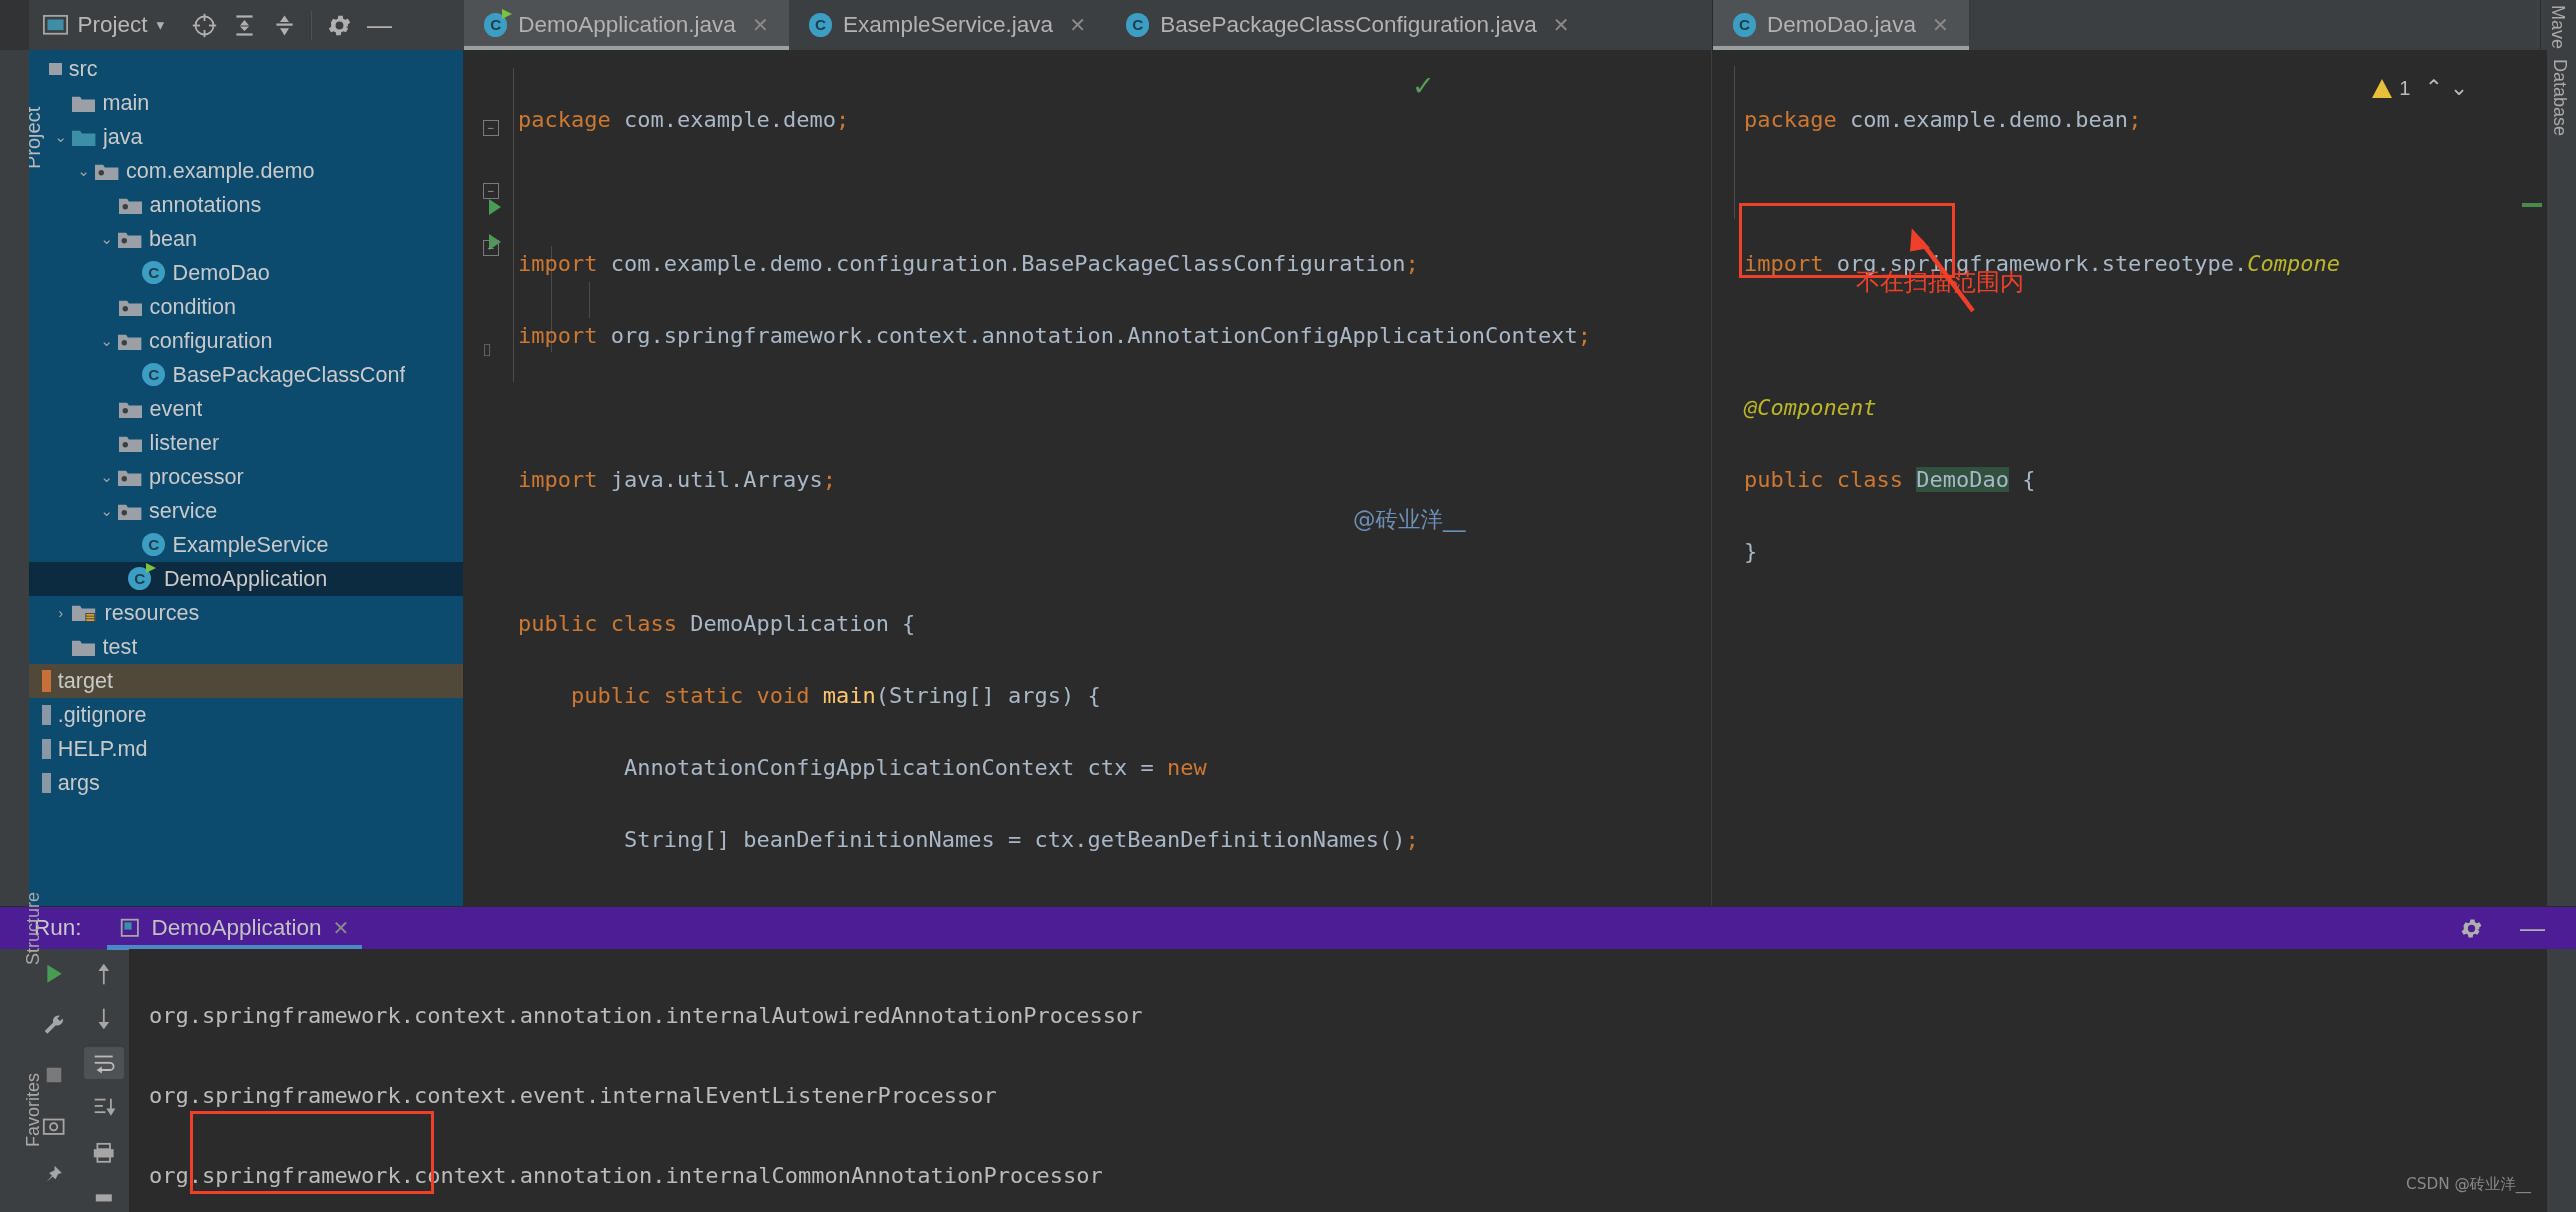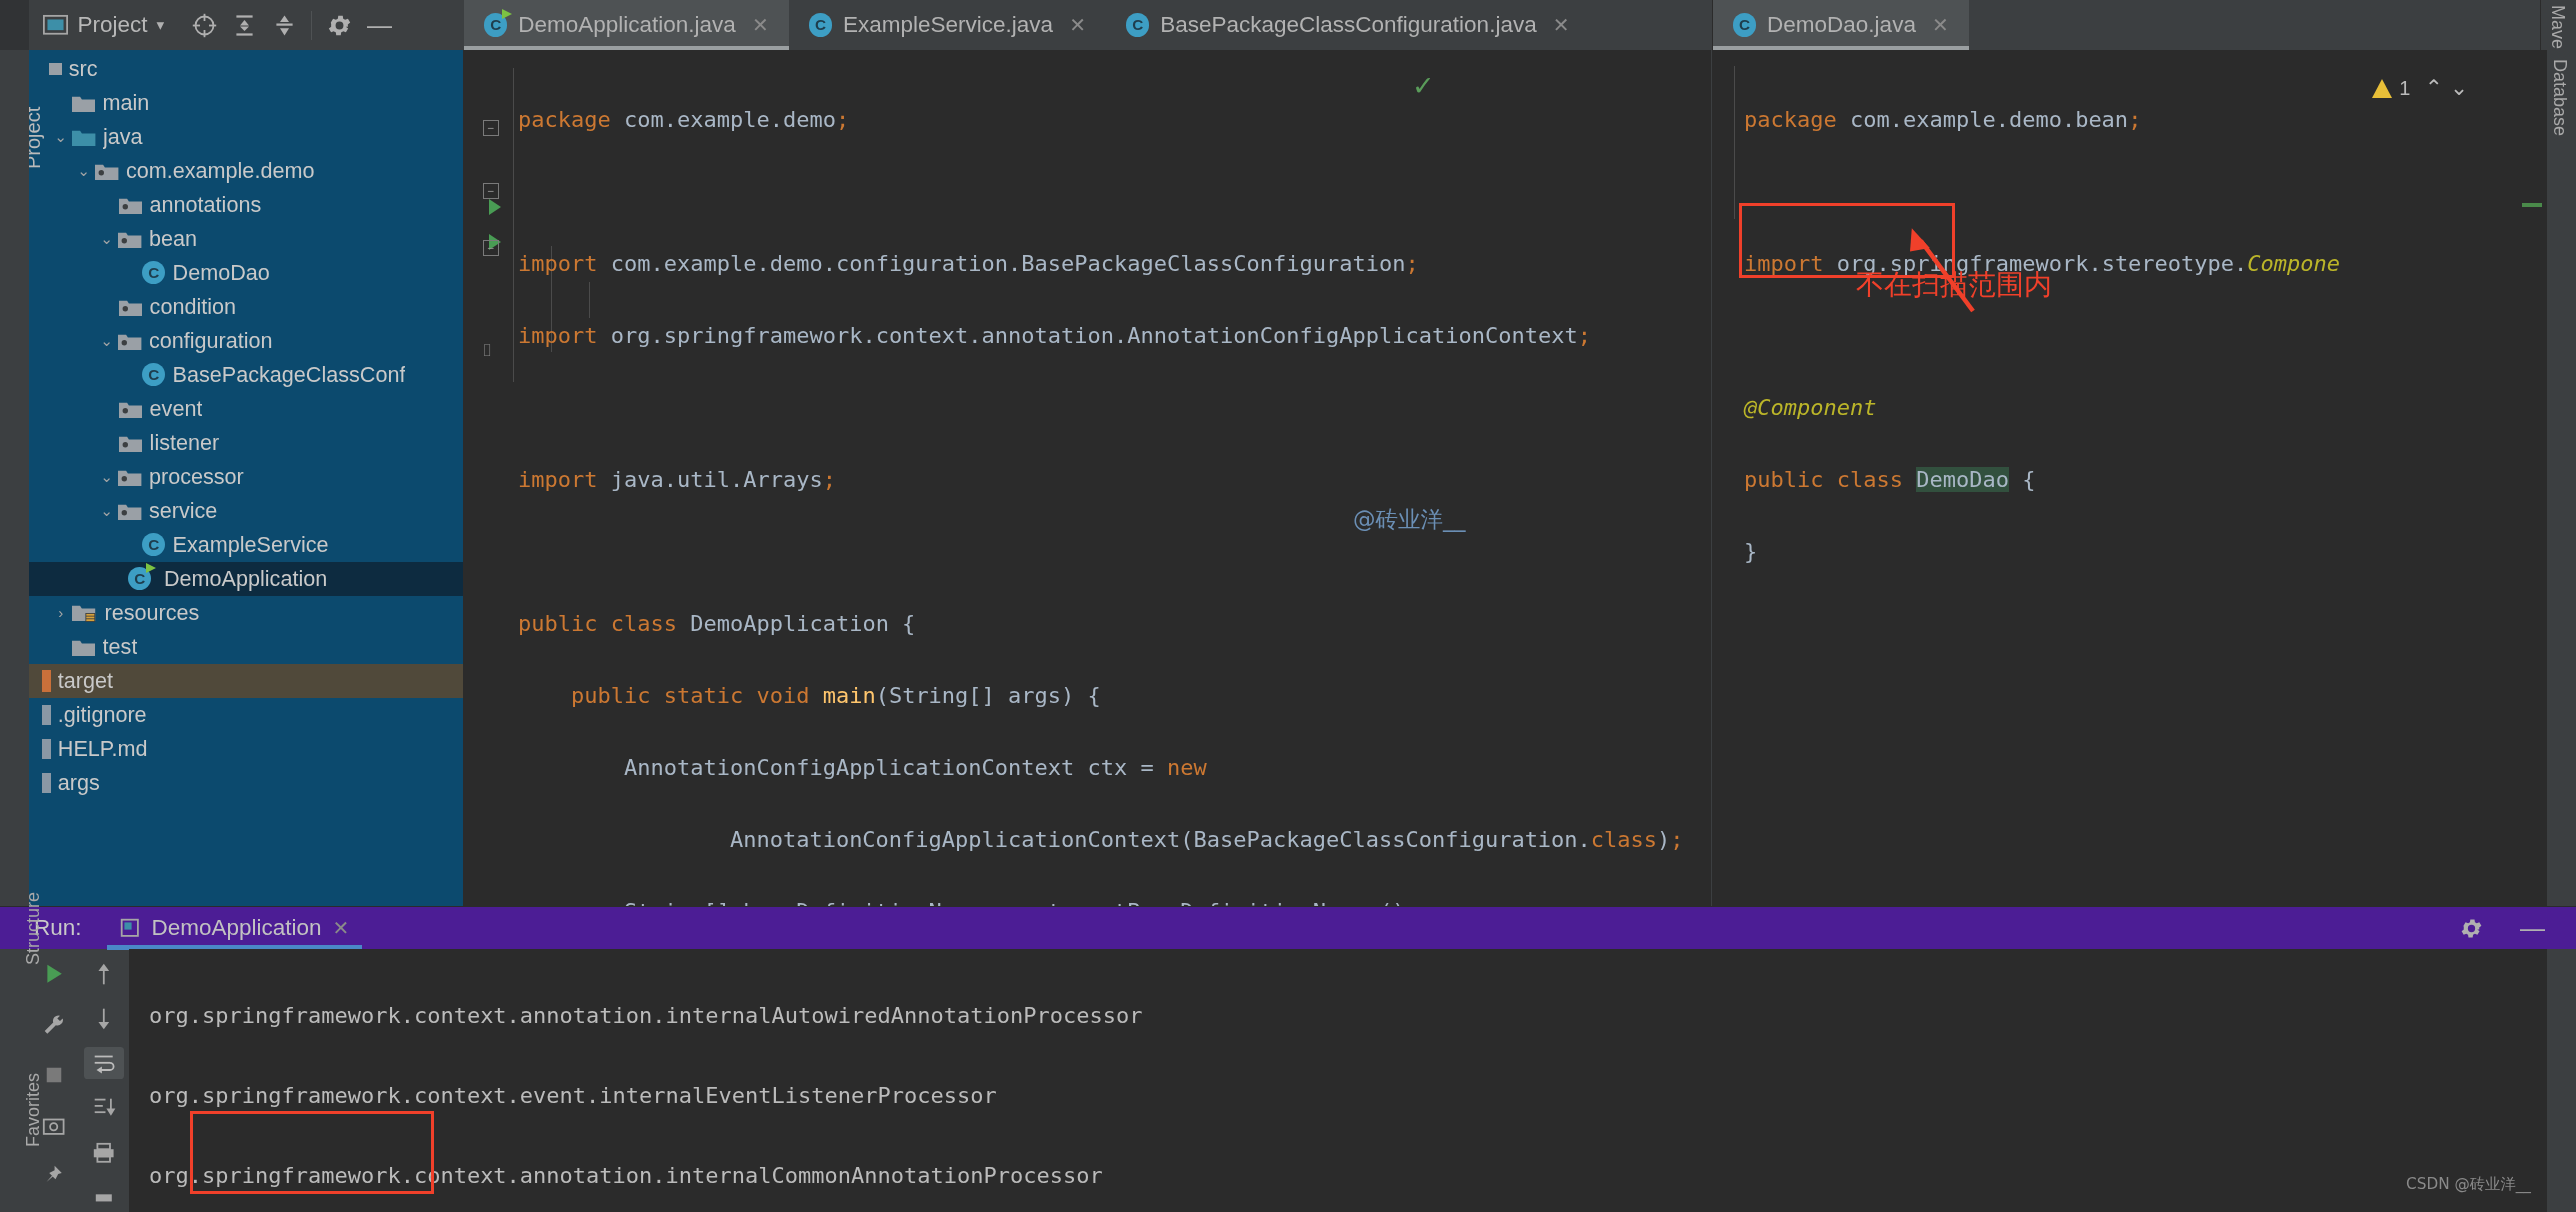--- a/index.html
+++ b/index.html
@@ -104,21 +104,21 @@
   .lockmark { position: absolute; color: #8a8a8a; font-size: 17px; }
   .check { position: absolute; color: #5a9c5a; font-size: 27px; }
 
   
   .insp { position: absolute; display: flex; align-items: center; gap: 7.2px; color: #bbbbbb; font-size: 20px; }
   .warn-tri { width: 0; height: 0; border-left: 10.8px solid transparent; border-right: 10.8px solid transparent;
               border-bottom: 19px solid #e8bf38; position: relative; }
 
   
   .redbox { position: absolute; border: 3.6px solid #f0402a; pointer-events: none; }
-  .cn-note { position: absolute; color: #f0402a; font-size: 28px; font-family: Liberation Serif, serif; white-space: nowrap; }
+  .cn-note { position: absolute; color: #f0402a; font-size: 24px; font-family: Liberation Serif, serif; white-space: nowrap; }
   .watermark { position: absolute; color: #6b8fb5; font-size: 22.5px; font-family: "DejaVu Sans", sans-serif; white-space: nowrap; }
   .csdn { position: absolute; color: #8a8a8a; font-size: 15.3px; font-family: "DejaVu Sans", sans-serif; white-space: nowrap; }
 
   
   .runpanel { flex: 0 0 307px; height: 307px; background: #3c3f41; display: flex; flex-direction: column; }
   .run-header { height: 43px; display: flex; align-items: center; background: #4c1d95;
                 border-top: 0.9px solid #2b2b2b; padding-left: 34px; }
   .run-lbl { color: #c9c9c9; font-size: 22.5px; margin-right: 25px; }
   .run-tab { display: flex; align-items: center; gap: 10.8px; height: 43px; padding: 0 12.6px;
              font-size: 22.5px; color: #c2c2c2; position: relative; cursor: pointer; }
@@ -450,21 +450,20 @@
 <div class="ln"><span class="kw">package</span> com.example.demo<span class="sem">;</span></div>
 <div class="ln"></div>
 <div class="ln"><span class="kw">import</span> com.example.demo.configuration.BasePackageClassConfiguration<span class="sem">;</span></div>
 <div class="ln"><span class="kw">import</span> org.springframework.context.annotation.AnnotationConfigApplicationContext<span class="sem">;</span></div>
 <div class="ln"></div>
 <div class="ln"><span class="kw">import</span> java.util.Arrays<span class="sem">;</span></div>
 <div class="ln"></div>
 <div class="ln"><span class="kw">public class</span> DemoApplication {</div>
 <div class="ln">    <span class="kw">public static void</span> <span class="fn">main</span>(String[] args) {</div>
 <div class="ln">        AnnotationConfigApplicationContext ctx = <span class="kw">new</span></div>
-<div class="ln">                AnnotationConfigApplicationContext(BasePackageClassConfiguration.<span class="kw">class</span>)<span class="sem">;</span></div>
 <div class="ln">        String[] beanDefinitionNames = ctx.getBeanDefinitionNames()<span class="sem">;</span></div>
 
 
 
         </div>
 
         <div class="watermark" style="left:889px; top:454px;">@砖业洋__</div>
       </div>
 
       <div class="editor ed-right">

